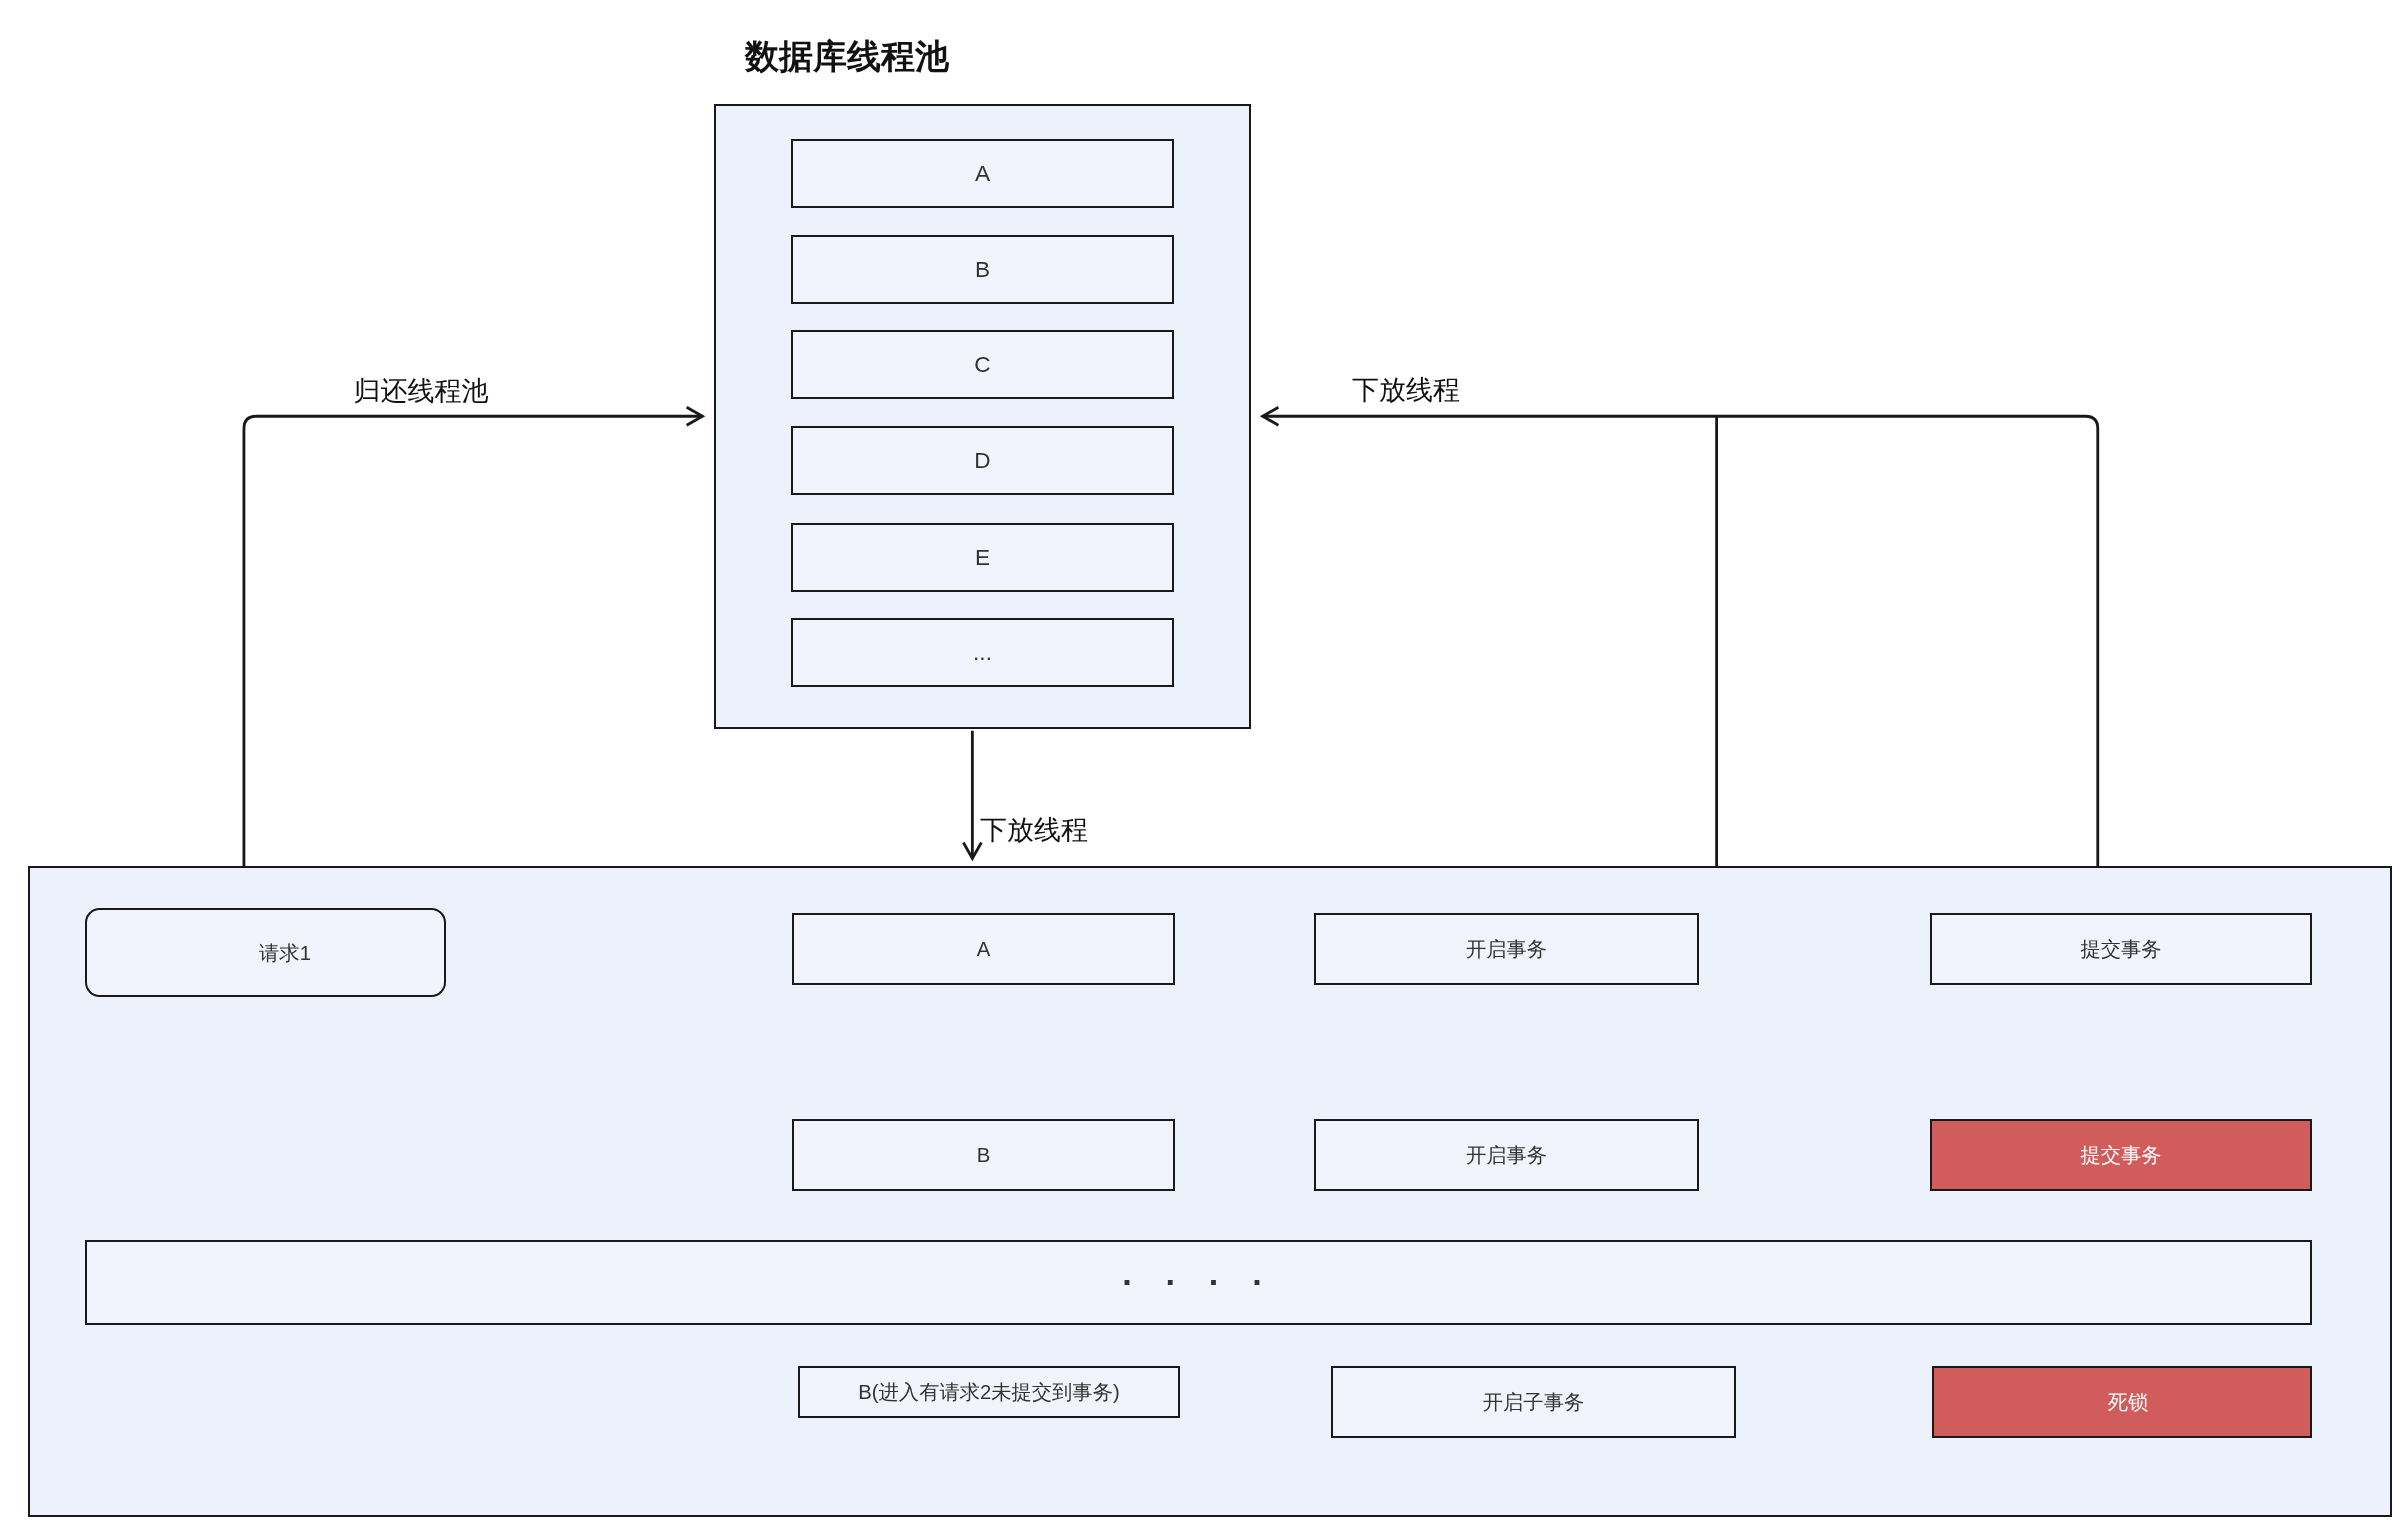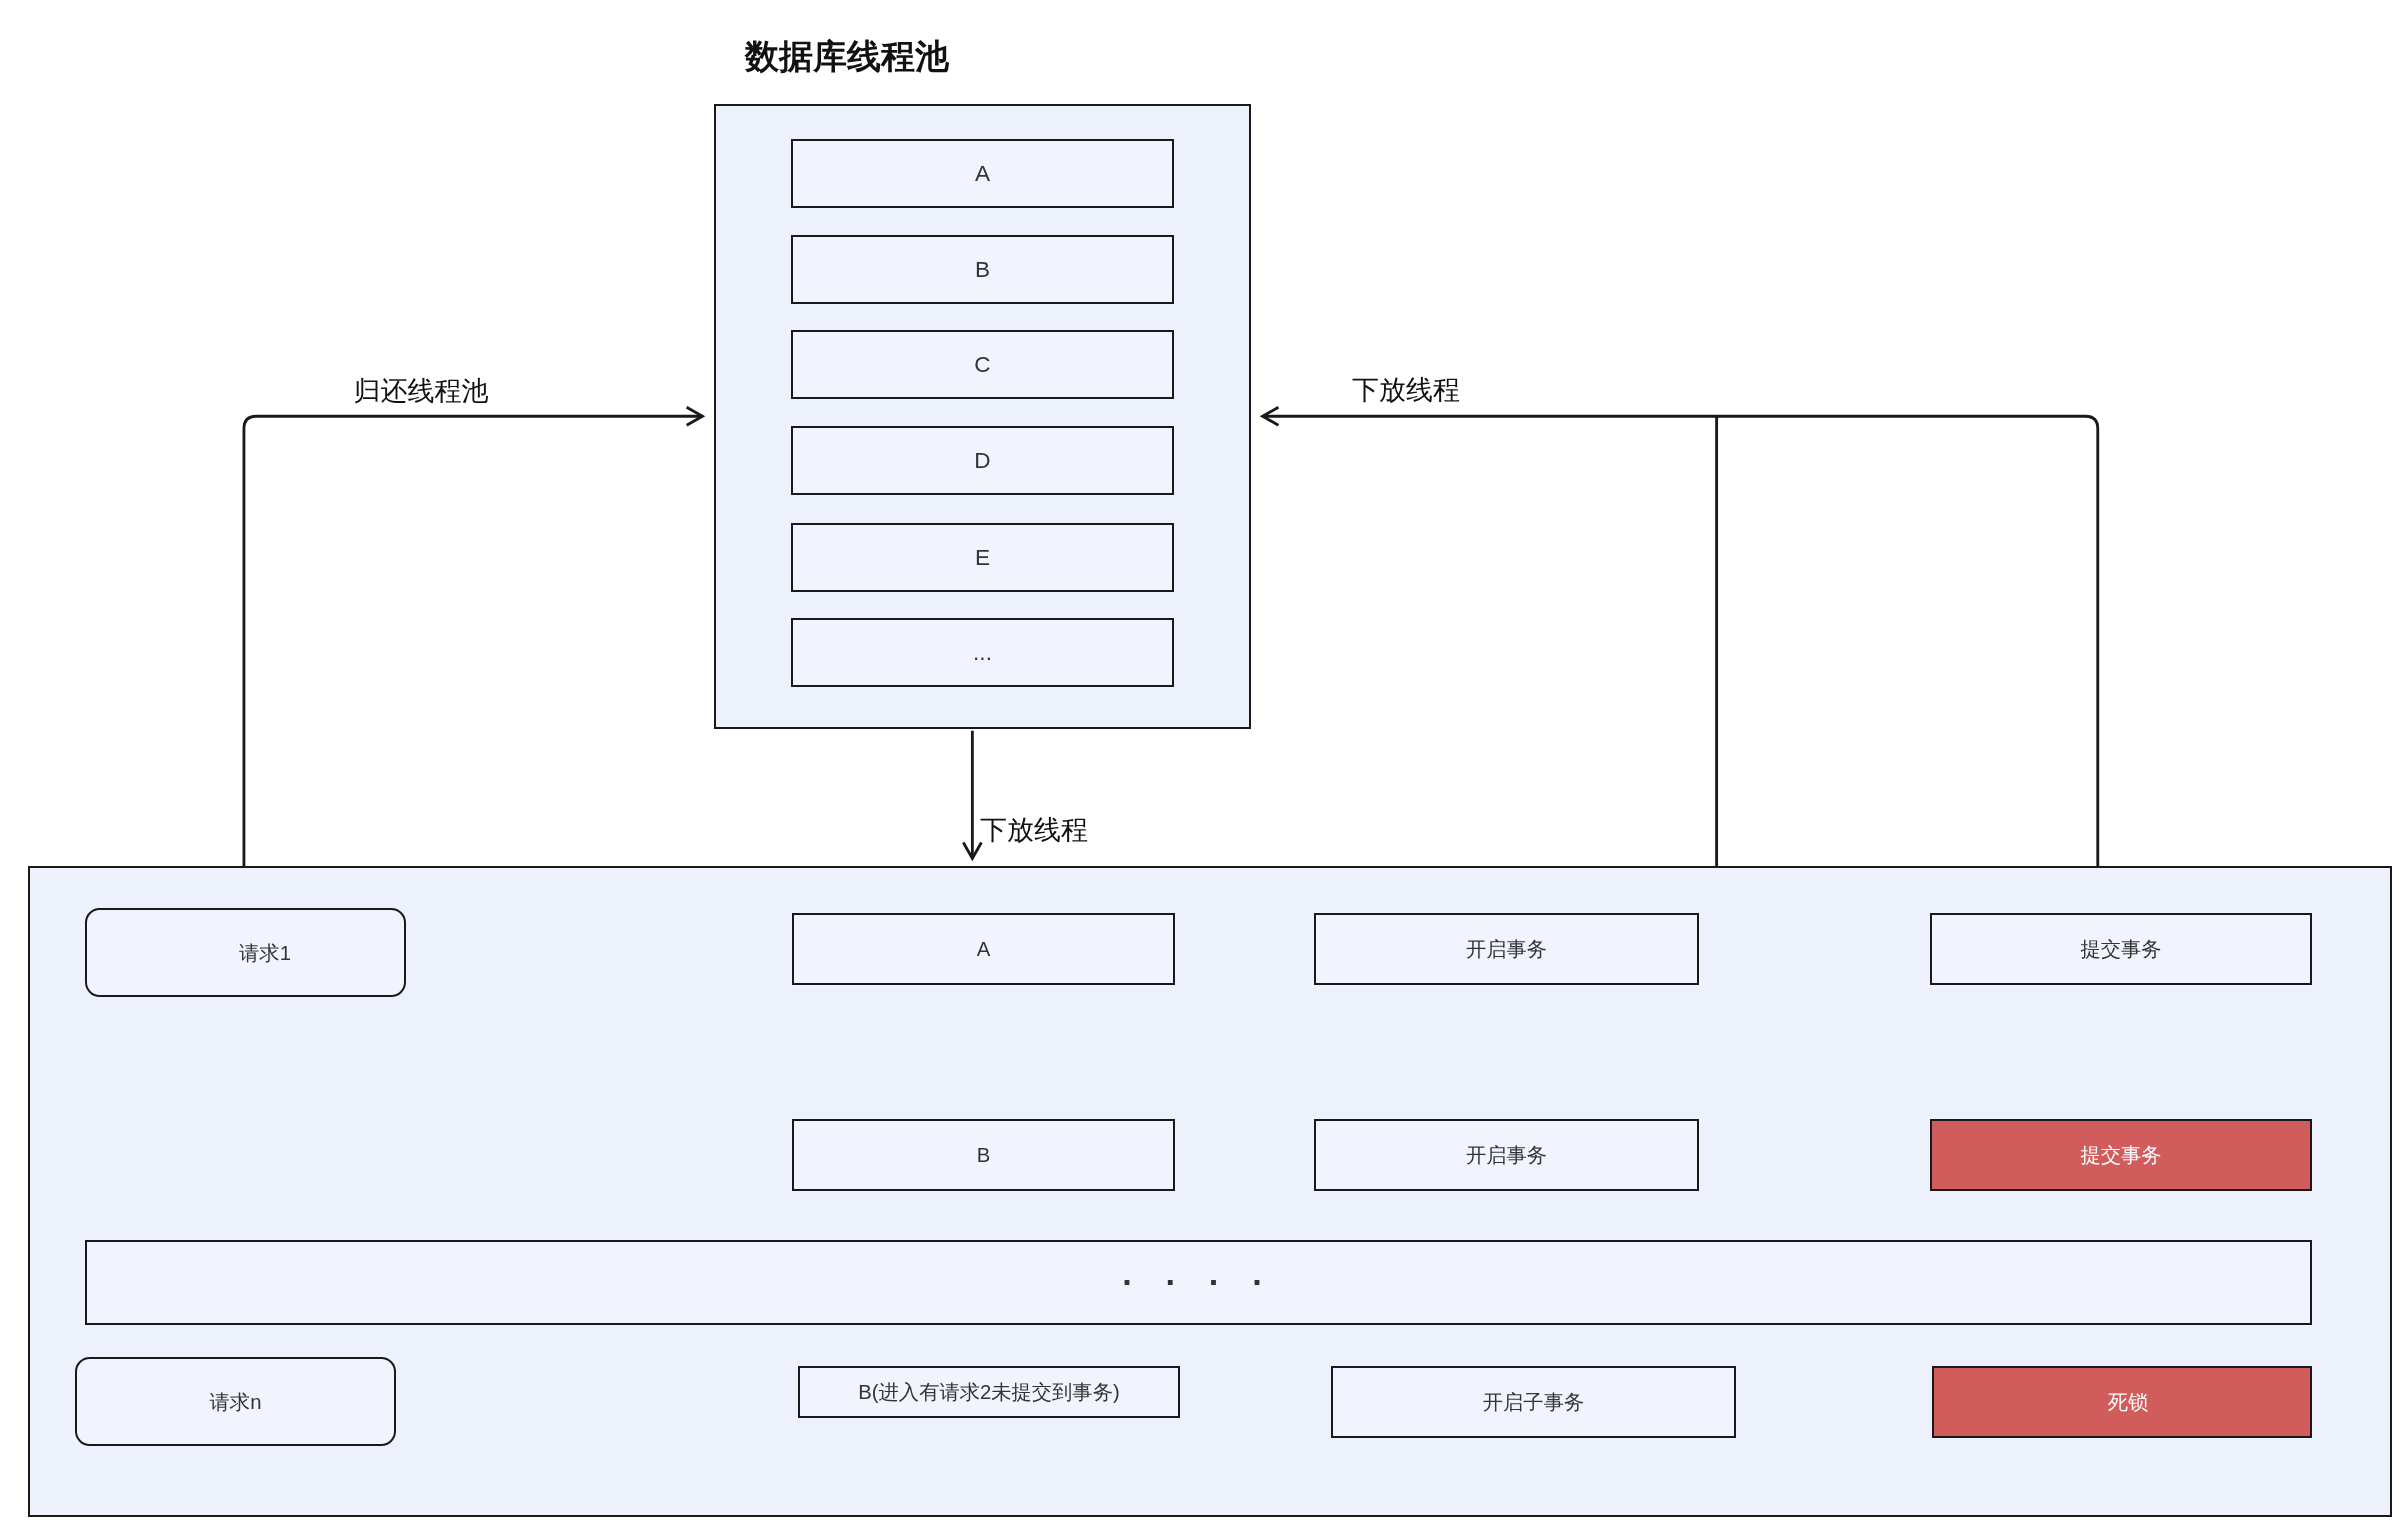--- a/index.html
+++ b/index.html
@@ -70,32 +70,31 @@
     <div class="abs pool-slot" style="left:75px;top:417px;width:383px;height:69px;">E</div>
     <div class="abs pool-slot" style="left:75px;top:512px;width:383px;height:69px;">...</div>
   </div>
 
   <div class="abs label edge-label" style="left:308px;top:373px;width:226px;height:35px;">归还线程池</div>
   <div class="abs label edge-label" style="left:1265px;top:372px;width:282px;height:35px;">下放线程</div>
   <div class="abs label edge-label" style="left:980px;top:812px;width:226px;height:35px;justify-content:flex-start;">下放线程</div>
 
   <div class="abs panel" style="left:28px;top:866px;width:2364px;height:651px;"></div>
 
-  <div class="abs node rounded" style="left:85px;top:908px;width:321px;height:89px;padding-left:39px;">请求1</div>
+  <div class="abs node rounded" style="left:85px;top:908px;width:361px;height:89px;padding-left:39px;">请求1</div>
   <div class="abs node" style="left:792px;top:913px;width:383px;height:72px;">A</div>
   <div class="abs node" style="left:1314px;top:913px;width:385px;height:72px;">开启事务</div>
   <div class="abs node" style="left:1930px;top:913px;width:382px;height:72px;">提交事务</div>
 
   <div class="abs node" style="left:792px;top:1119px;width:383px;height:72px;">B</div>
   <div class="abs node" style="left:1314px;top:1119px;width:385px;height:72px;">开启事务</div>
   <div class="abs node danger" style="left:1930px;top:1119px;width:382px;height:72px;">提交事务</div>
 
   <div class="abs node" style="left:85px;top:1240px;width:2227px;height:85px;">
     <span class="dots">· · · ·</span>
   </div>
 
-  <div class="abs node rounded" style="left:75px;top:1357px;width:321px;height:89px;">请求n</div>
   <div class="abs node" style="left:798px;top:1366px;width:382px;height:52px;">B(进入有请求2未提交到事务)</div>
   <div class="abs node" style="left:1331px;top:1366px;width:405px;height:72px;">开启子事务</div>
   <div class="abs node danger" style="left:1932px;top:1366px;width:380px;height:72px;padding-left:12px;">死锁</div>
 
 </div>
 
 
 </body></html>

